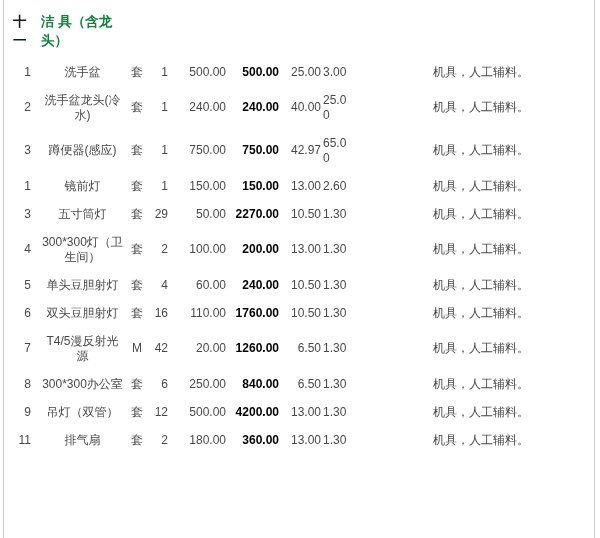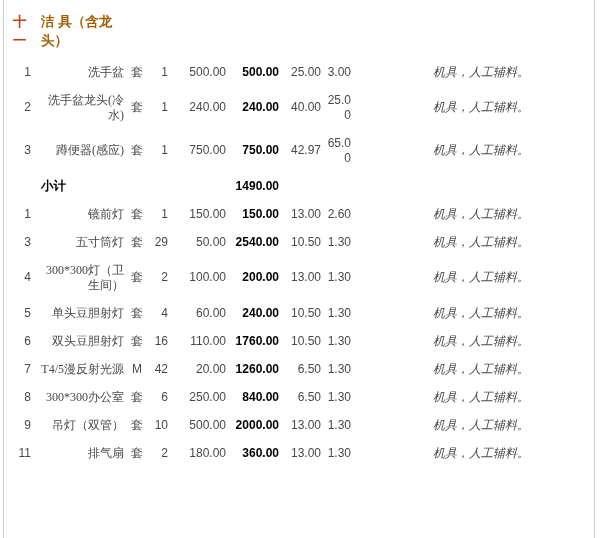--- a/index.html
+++ b/index.html
@@ -15,31 +15,31 @@
   }
   table.boq {
     border-collapse:collapse; table-layout:fixed;
     margin:4px 0 0 6px; width:585px;
   }
   td { vertical-align:middle; font-size:12px; line-height:15px; word-break:break-all; overflow-wrap:break-word; }
   tr.item-row td, tr.subtotal-row td { padding-top:6.5px; padding-bottom:6.5px; }
   tr.section-row td { padding-top:8px; padding-bottom:8px; }
 
   .c-no     { text-align:right; padding-right:9px; }
-  .c-name   { text-align:right;font-family:Liberation Serif, serif; }
+  .c-name   { text-align:center; }
   .c-unit   { text-align:center; }
   .c-qty    { text-align:right; padding-right:3px; }
   .c-price  { text-align:right; }
   .c-total  { text-align:right; font-weight:bold; color:#000000; }
   .c-f1     { text-align:right; }
-  .c-f2     { text-align:right;margin-left:12px; }
-  .c-remark { text-align:left;font-style:italic; }
-
-  .sec-num   { text-align:left; padding-left:3px; font-weight:bold; color:#c2410c; font-size:13.5px; line-height:19px; }
-  .sec-title { font-weight:bold; color:#a16207; font-size:13.5px; line-height:19px; }
+  .c-f2     { text-align:left;margin-left:12px; }
+  .c-remark { text-align:left; }
+
+  .sec-num   { text-align:left; padding-left:3px; font-weight:bold; color:#0f172a; font-size:13.5px; line-height:19px; }
+  .sec-title { font-weight:bold; color:#15803d; font-size:13.5px; line-height:19px; }
   .subtotal-label { font-weight:bold; color:#000000; font-size:12.5px; }
 </style>
 </head>
 <body>
 
 <div class="canvas">
   <div class="sheet">
     <table class="boq">
       <colgroup>
         <col style="width:30px">
@@ -91,53 +91,41 @@
         <td class="c-unit">套</td>
         <td class="c-qty">1</td>
         <td class="c-price">750.00</td>
         <td class="c-total">750.00</td>
         <td class="c-f1">42.97</td>
         <td class="c-f2">65.00</td>
         <td></td>
         <td class="c-remark">机具，人工辅料。</td>
       </tr>
 
-      <tr class="subtotal-row">
-        <td></td>
-        <td class="subtotal-label">小计</td>
-        <td></td>
-            <td></td>
-            <td></td>
-        <td class="c-total">1490.00</td>
-        <td></td>
-            <td></td>
-            <td></td>
-            <td></td>
-      </tr>
 
 
       <tr class="item-row">
         <td class="c-no">1</td>
         <td class="c-name">镜前灯</td>
         <td class="c-unit">套</td>
         <td class="c-qty">1</td>
         <td class="c-price">150.00</td>
         <td class="c-total">150.00</td>
         <td class="c-f1">13.00</td>
         <td class="c-f2">2.60</td>
         <td></td>
         <td class="c-remark">机具，人工辅料。</td>
       </tr>
       <tr class="item-row">
         <td class="c-no">3</td>
         <td class="c-name">五寸筒灯</td>
         <td class="c-unit">套</td>
         <td class="c-qty">29</td>
         <td class="c-price">50.00</td>
-        <td class="c-total">2540.00</td>
+        <td class="c-total">2270.00</td>
         <td class="c-f1">10.50</td>
         <td class="c-f2">1.30</td>
         <td></td>
         <td class="c-remark">机具，人工辅料。</td>
       </tr>
       <tr class="item-row">
         <td class="c-no">4</td>
         <td class="c-name">300*300灯（卫生间）</td>
         <td class="c-unit">套</td>
         <td class="c-qty">2</td>
@@ -193,23 +181,23 @@
         <td class="c-total">840.00</td>
         <td class="c-f1">6.50</td>
         <td class="c-f2">1.30</td>
         <td></td>
         <td class="c-remark">机具，人工辅料。</td>
       </tr>
       <tr class="item-row">
         <td class="c-no">9</td>
         <td class="c-name">吊灯（双管）</td>
         <td class="c-unit">套</td>
-        <td class="c-qty">10</td>
+        <td class="c-qty">12</td>
         <td class="c-price">500.00</td>
-        <td class="c-total">2000.00</td>
+        <td class="c-total">4200.00</td>
         <td class="c-f1">13.00</td>
         <td class="c-f2">1.30</td>
         <td></td>
         <td class="c-remark">机具，人工辅料。</td>
       </tr>
       <tr class="item-row">
         <td class="c-no">11</td>
         <td class="c-name">排气扇</td>
         <td class="c-unit">套</td>
         <td class="c-qty">2</td>

